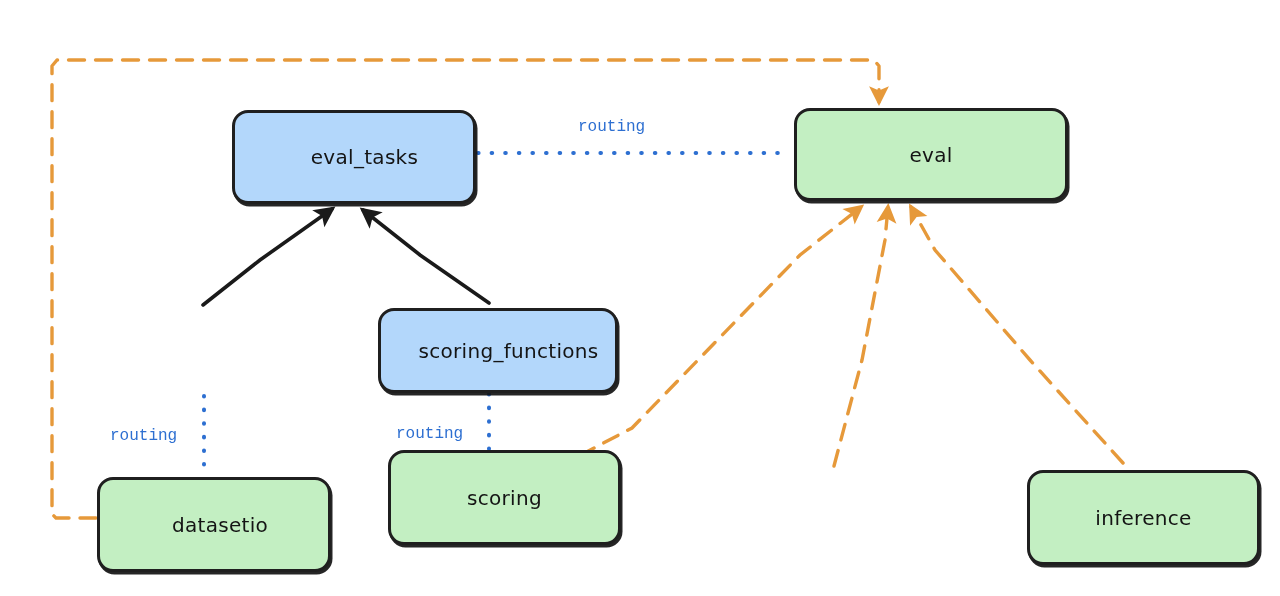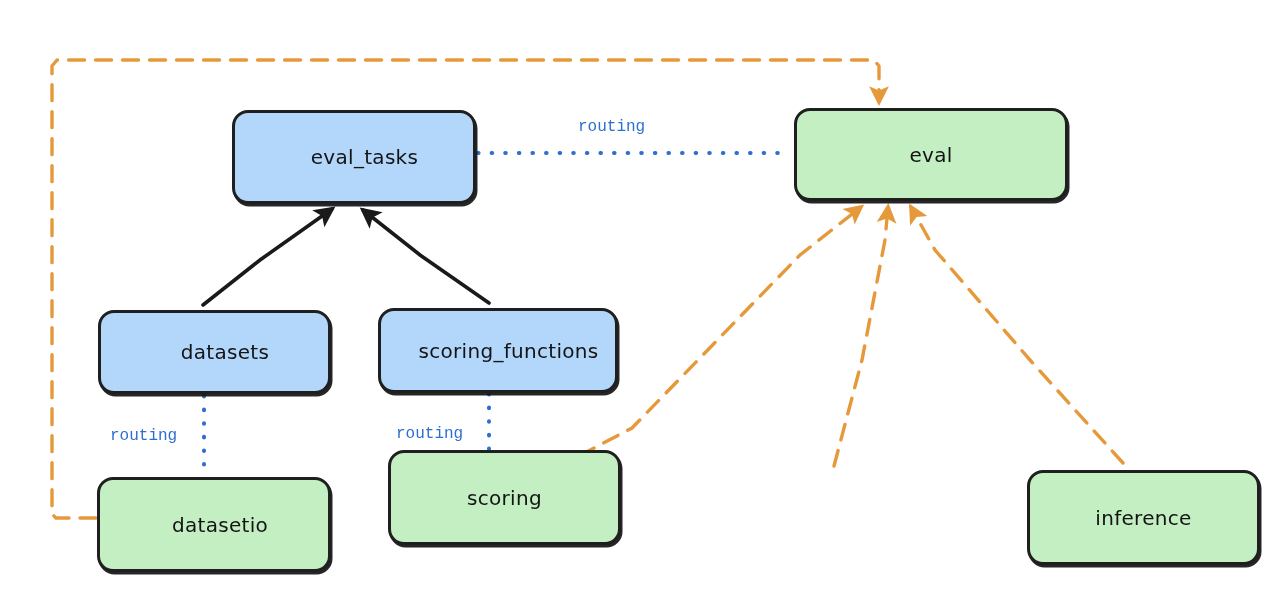--- a/index.html
+++ b/index.html
@@ -96,23 +96,20 @@
   </svg>
 
   <div class="node api" style="left:232px; top:110px; width:244px; height:94px;">
     <span class="node-label">eval_tasks</span>
   </div>
 
   <div class="node provider" style="left:785px; top:108px; width:274px; height:93px;margin-left:9px;">
     <span class="node-label">eval</span>
   </div>
 
-  <div class="node api" style="left:98px; top:310px; width:233px; height:84px;">
-    <span class="node-label">datasets</span>
-  </div>
 
   <div class="node api" style="left:378px; top:308px; width:240px; height:85px;text-align:right;">
     <span class="node-label">scoring_functions</span>
   </div>
 
   <div class="node provider" style="left:97px; top:477px; width:234px; height:95px;padding-left:12px;">
     <span class="node-label">datasetio</span>
   </div>
 
   <div class="node provider" style="left:388px; top:450px; width:233px; height:95px;">

